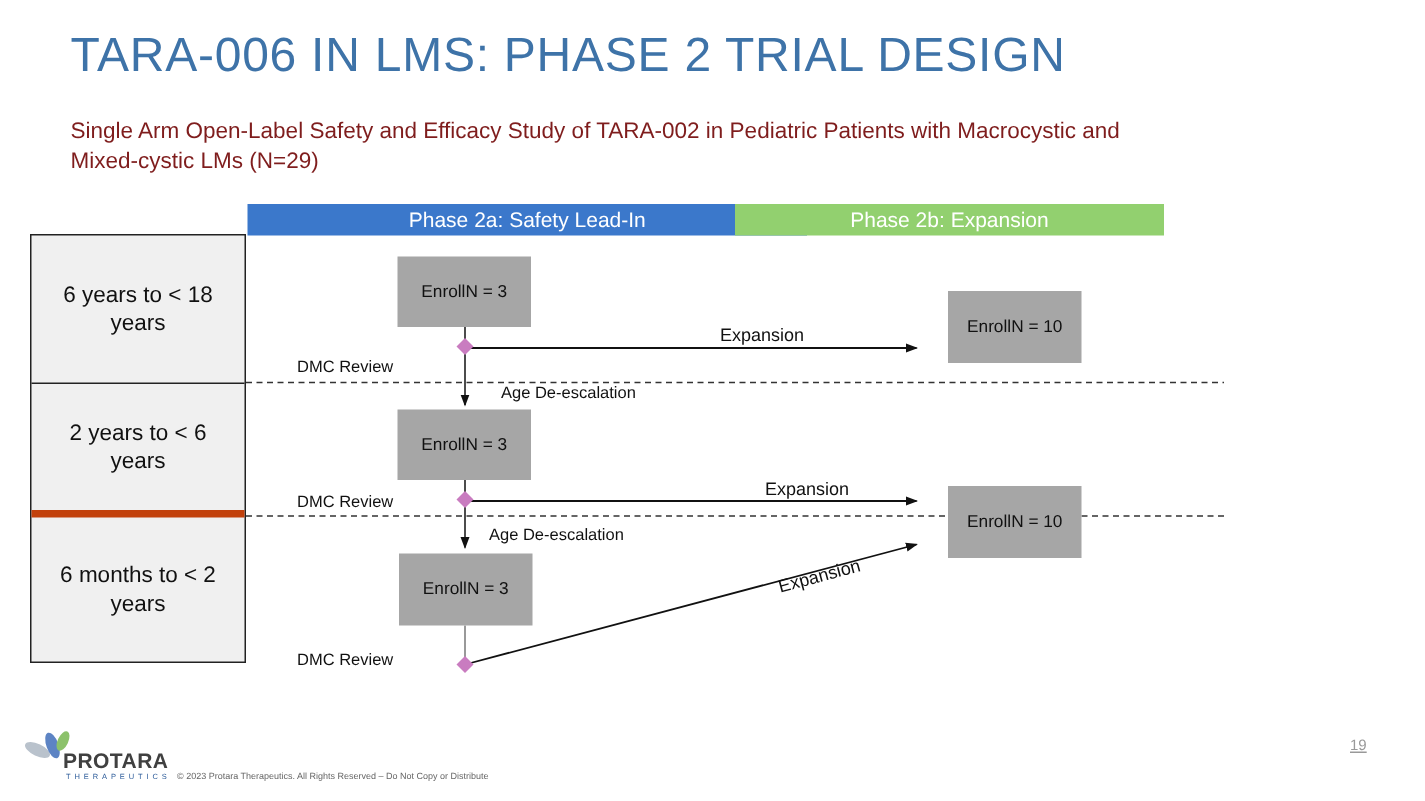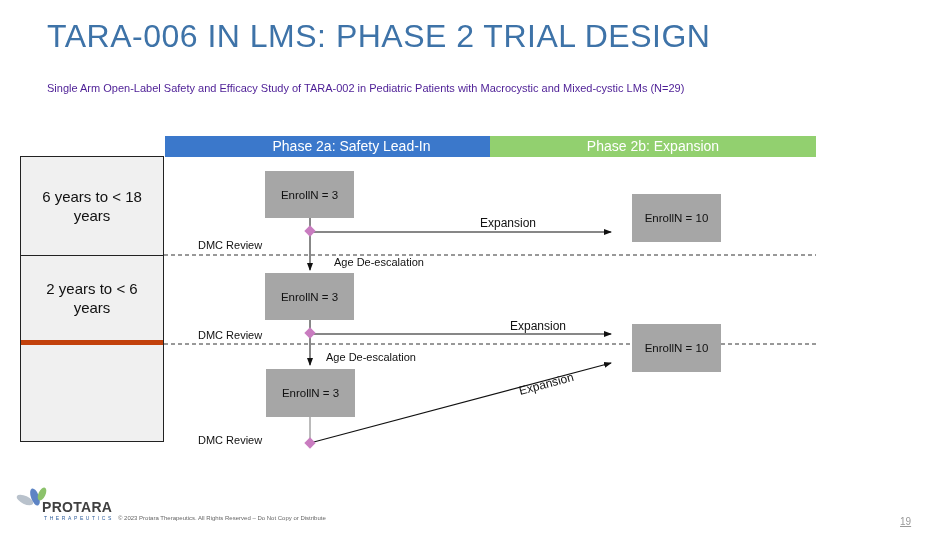--- a/index.html
+++ b/index.html
@@ -9,28 +9,28 @@
       font-family: "Liberation Sans", "DejaVu Sans", sans-serif;
       color: #222;
     }
     .title {
       position: absolute; left: 47px; top: 18px;
       font-size: 32px; font-weight: normal; color: #3e73a8; letter-spacing: 0.5px;
       font-family: "Liberation Sans", sans-serif;
     }
     .subtitle {
       position: absolute; left: 47px; top: 78px; width: 740px;
-      font-size: 11px; line-height: 20px; color: #4c1d95;
+      font-size: 15px; line-height: 20px; color: #7f1d1d;
     }
     .phase {
       position: absolute; top: 136px; height: 21px;
       color: #ffffff; font-size: 14px; line-height: 21px; text-align: center;
     }
     .phase-a { left: 165px; width: 373px; background: #3b78cb; }
-    .phase-b { left: 490px; width: 326px; background: #92d06f; }
+    .phase-b { left: 490px; width: 286px; background: #92d06f; }
     .age-col {
       position: absolute; left: 20px; top: 156px; width: 144px; height: 286px;
       border: 1px solid #222; background: #f0f0f0; box-sizing: border-box;
     }
     .age-cell {
       position: absolute; left: 0; width: 100%;
       display: flex; align-items: center; justify-content: center; text-align: center;
       font-size: 15px; line-height: 19px; color: #111; box-sizing: border-box; padding: 0 6px;
     }
     .age-cell.c1 { top: 0; height: 99px; border-bottom: 1px solid #222; }
@@ -41,21 +41,21 @@
       position: absolute; background: #a6a6a6;
       display: flex; flex-direction: row; align-items: center; justify-content: center;
       font-size: 11.5px; line-height: 14px; color: #111; text-align: center;
     }
     .lbl { position: absolute; font-size: 11px; color: #111; white-space: nowrap; }
     .lbl.exp { font-size: 12px; }
     .lbl.rot { transform-origin: left bottom; transform: rotate(-15deg); }
     .footer-copy {
       position: absolute; left: 118px; top: 515px; font-size: 6px; color: #666;
     }
-    .page-num { position: absolute; left: 900px; top: 516px; font-size: 10px; color: #999; text-decoration: underline; }
+    .page-num { position: absolute; left: 900px; top: 492px; font-size: 10px; color: #999; text-decoration: underline; }
     .logo { position: absolute; left: 14px; top: 486px; width: 95px; height: 36px; }
     .logo-text {
       position: absolute; left: 28px; top: 13px; font-size: 14px; font-weight: bold; color: #404040;
       letter-spacing: 0.3px;
     }
     .logo-sub {
       position: absolute; left: 30px; top: 29px; font-size: 5px; color: #2d5c9a; letter-spacing: 2.6px;
     }
   </style>
 </head>
@@ -63,20 +63,21 @@
 
 <div class="title">TARA-006 IN LMS: PHASE 2 TRIAL DESIGN</div>
 <div class="subtitle">Single Arm Open-Label Safety and Efficacy Study of TARA-002 in Pediatric Patients with Macrocystic and Mixed-cystic LMs (N=29)</div>
 
 <div class="phase phase-a">Phase 2a: Safety Lead-In</div>
 <div class="phase phase-b">Phase 2b: Expansion</div>
 
 <div class="age-col">
   <div class="age-cell c1">6 years to &lt; 18 years</div>
   <div class="age-cell c2">2 years to &lt; 6 years</div>
+  <div class="age-cell c3">6 months to &lt; 2 years</div>
 </div>
 
 <svg class="diagram" width="950" height="534">
   <defs>
     <marker id="arr" markerWidth="8" markerHeight="8" refX="7" refY="4" orient="auto" markerUnits="userSpaceOnUse">
       <path d="M0,1 L8,4 L0,7 Z" fill="#111"></path>
     </marker>
   </defs>
 
   <line x1="164" y1="255" x2="816" y2="255" stroke="#333" stroke-width="1" stroke-dasharray="4,3"></line>

